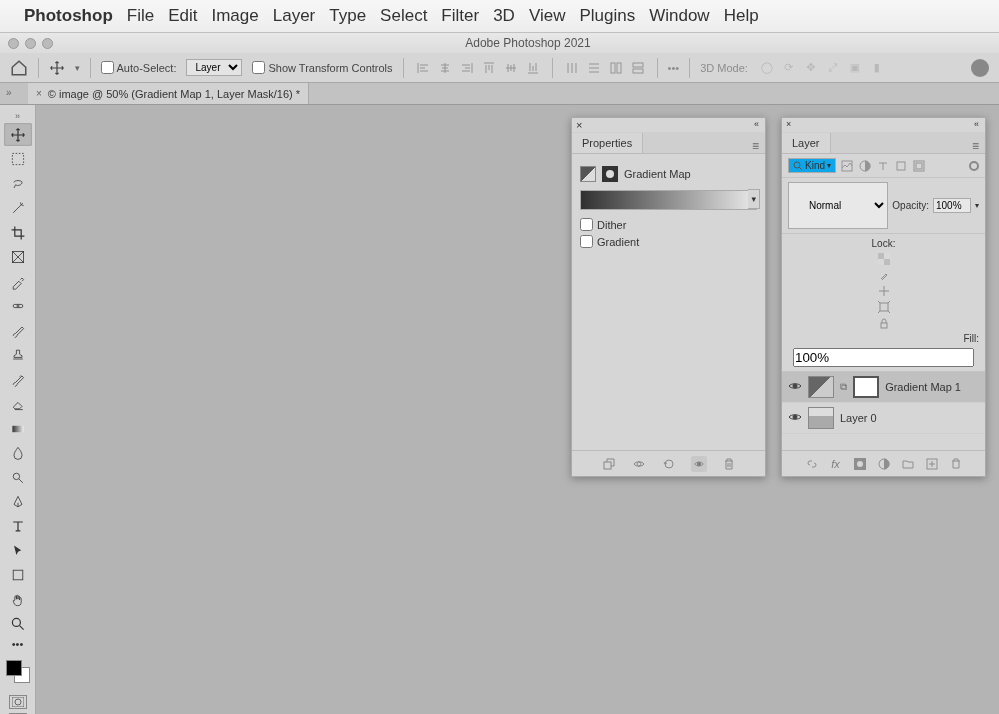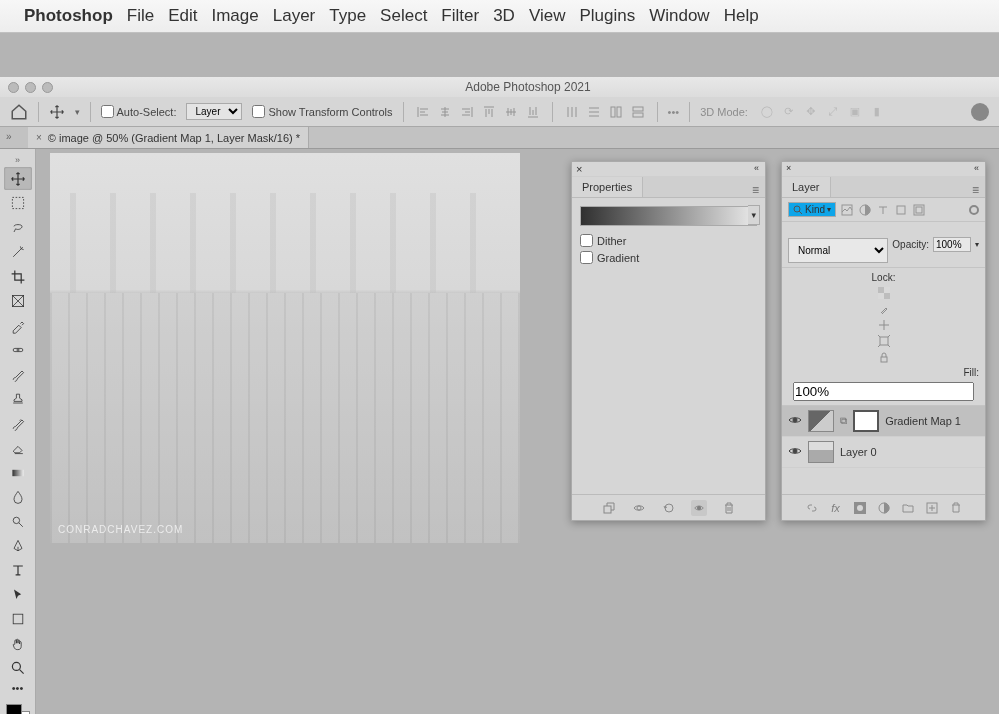--- a/index.html
+++ b/index.html
@@ -5,21 +5,21 @@
 * { box-sizing: border-box; margin: 0; padding: 0; }
 body { font-family: -apple-system, "Helvetica Neue", Arial, sans-serif; font-size: 11px; color: #333; background: #b4b4b4; width: 999px; height: 714px; overflow: hidden; user-select: none; }
 
 
 .mac-menubar { height: 20px; background: linear-gradient(#f7f7f7, #ededed); border-bottom: 1px solid #c0c0c0; display: flex; align-items: center; padding: 16px 10px; gap: 14px; font-size: 17px; }
 .mac-menubar .apple { font-size: 14px; }
 .mac-menubar .appname { font-weight: 600; }
 .mac-menubar .mitem { cursor: default; }
 
 
-.win-titlebar { height: 20px; background: linear-gradient(#e8e8e8, #dcdcdc); display: flex; align-items: center; padding: 0 8px; color: #444; margin-top: 44px; }
+.win-titlebar { height: 20px; background: linear-gradient(#e8e8e8, #dcdcdc); display: flex; align-items: center; padding: 0 8px; color: #444; }
 .traffic { display: flex; gap: 6px; margin-right: 12px; }
 .traffic span { width: 11px; height: 11px; border-radius: 50%; background: #bbb; border: 1px solid #999; }
 .win-title { flex: 1; text-align: center; font-size: 12px; color: #555; }
 
 
 .options-bar { height: 30px; background: #d6d6d6; border-bottom: 1px solid #a8a8a8; display: flex; align-items: center; padding: 0 10px; gap: 10px; font-size: 11px; color: #444; }
 .options-bar .home-icon { width: 18px; height: 18px; }
 .options-bar .sep { width: 1px; height: 20px; background: #b0b0b0; }
 .options-bar .toolmini { width: 16px; height: 16px; display: inline-flex; align-items: center; justify-content: center; }
 .options-bar .mini-select { font-size: 10px; padding: 1px 4px; background: #e4e4e4; border: 1px solid #aaa; }
@@ -74,21 +74,21 @@
 .props-footer .fbtn { width: 16px; height: 16px; opacity: .6; display:flex;align-items:center;justify-content:center;}
 .props-footer .fbtn.hl { background:#c0c0c0; border-radius:2px; padding:2px;}
 
 
 .layers { top: 12px; left: 745px; width: 205px; height: 360px; }
 .layers .filter-row { display: flex; align-items: center; gap: 4px; padding: 4px 6px; border-bottom: 1px solid #c4c4c4; }
 .layers .filter-row .kind { display: flex; align-items: center; background: #0ea5e9; border: 1px solid #aaa; padding: 1px 4px; font-size: 10px; gap: 2px; }
 .layers .filter-row .ficon { width: 14px; height: 14px; opacity: .5; display:flex;align-items:center;justify-content:center;}
 .layers .filter-row .ftoggle{margin-left:auto;width:10px;height:10px;border-radius:50%;border:2px solid #888;}
 .layers .blend-row { display: flex; align-items: center; padding: 4px 6px; gap: 4px; border-bottom: 1px solid #c4c4c4; font-size: 10px; }
-.layers .blend-row select { flex: 1; font-size: 10px; padding: 5px; background:#e8e8e8; border:1px solid #aaa;margin-top:12px;}
+.layers .blend-row select { flex: 1; font-size: 10px; padding: 16px; background:#e8e8e8; border:1px solid #aaa;}
 .layers .blend-row .pct { width: 38px; font-size: 10px; padding: 1px 2px; background:#e8e8e8; border:1px solid #aaa;}
 .layers .lock-row { display: flex; align-items: center; gap: 4px; padding: 4px 6px; border-bottom: 1px solid #c4c4c4; font-size: 10px; flex-direction: column; }
 .layers .lock-row .licon { width: 12px; height: 12px; opacity: .55; }
 .layers .layer-list { }
 .layers .layer { display: flex; align-items: center; padding: 4px 6px; gap: 6px; border-bottom: 1px solid #cfcfcf; }
 .layers .layer.sel { background: #c0c0c0; }
 .layers .layer .eye { width: 14px; text-align: center; }
 .layers .layer .thumb { width: 26px; height: 22px; border: 1px solid #888; background: linear-gradient(135deg,#666 0 50%,#ccc 50%); }
 .layers .layer .mask { width: 26px; height: 22px; border: 2px solid #555; background: #fff; }
 .layers .layer .link { font-size: 10px; opacity: .6; }
@@ -366,34 +366,36 @@
         </svg>
       </div>
     <div class="qm" style="margin-top:4px;">
         <svg width="12" height="10" viewBox="0 0 12 10">
           <rect x="1" y="1" width="10" height="8" fill="none" stroke="#666"></rect>
         </svg>
       </div>
   </div>
 
   <div class="canvas-area">
-    <div class="canvas-img">
-      <div class="canvas-watermark">CONRADCHAVEZ.COM</div>
-    </div>
 
     <div class="panel props">
       <div style="height:14px;position:relative;">
         <span class="closex" style="position:absolute;left:4px;top:1px;">×</span>
         <span style="position:absolute;right:6px;top:1px;font-size:9px;">«</span>
       </div>
       <div class="panel-tabstrip">
         <div class="panel-tab">Properties</div>
         <span class="menubtn">≡</span>
       </div>
       <div class="panel-body">
+        <div class="adj-header">
+          <span class="adj-icon"></span>
+          <span class="mask-icon"></span>
+          <span>Gradient Map</span>
+        </div>
         <div class="grad-preview"></div>
         <label class="chk">
           <input type="checkbox" style="">
           <span>Dither</span>
         </label>
         <label class="chk">
           <input type="checkbox" style="">
           <span>Gradient</span>
         </label>
       </div>

